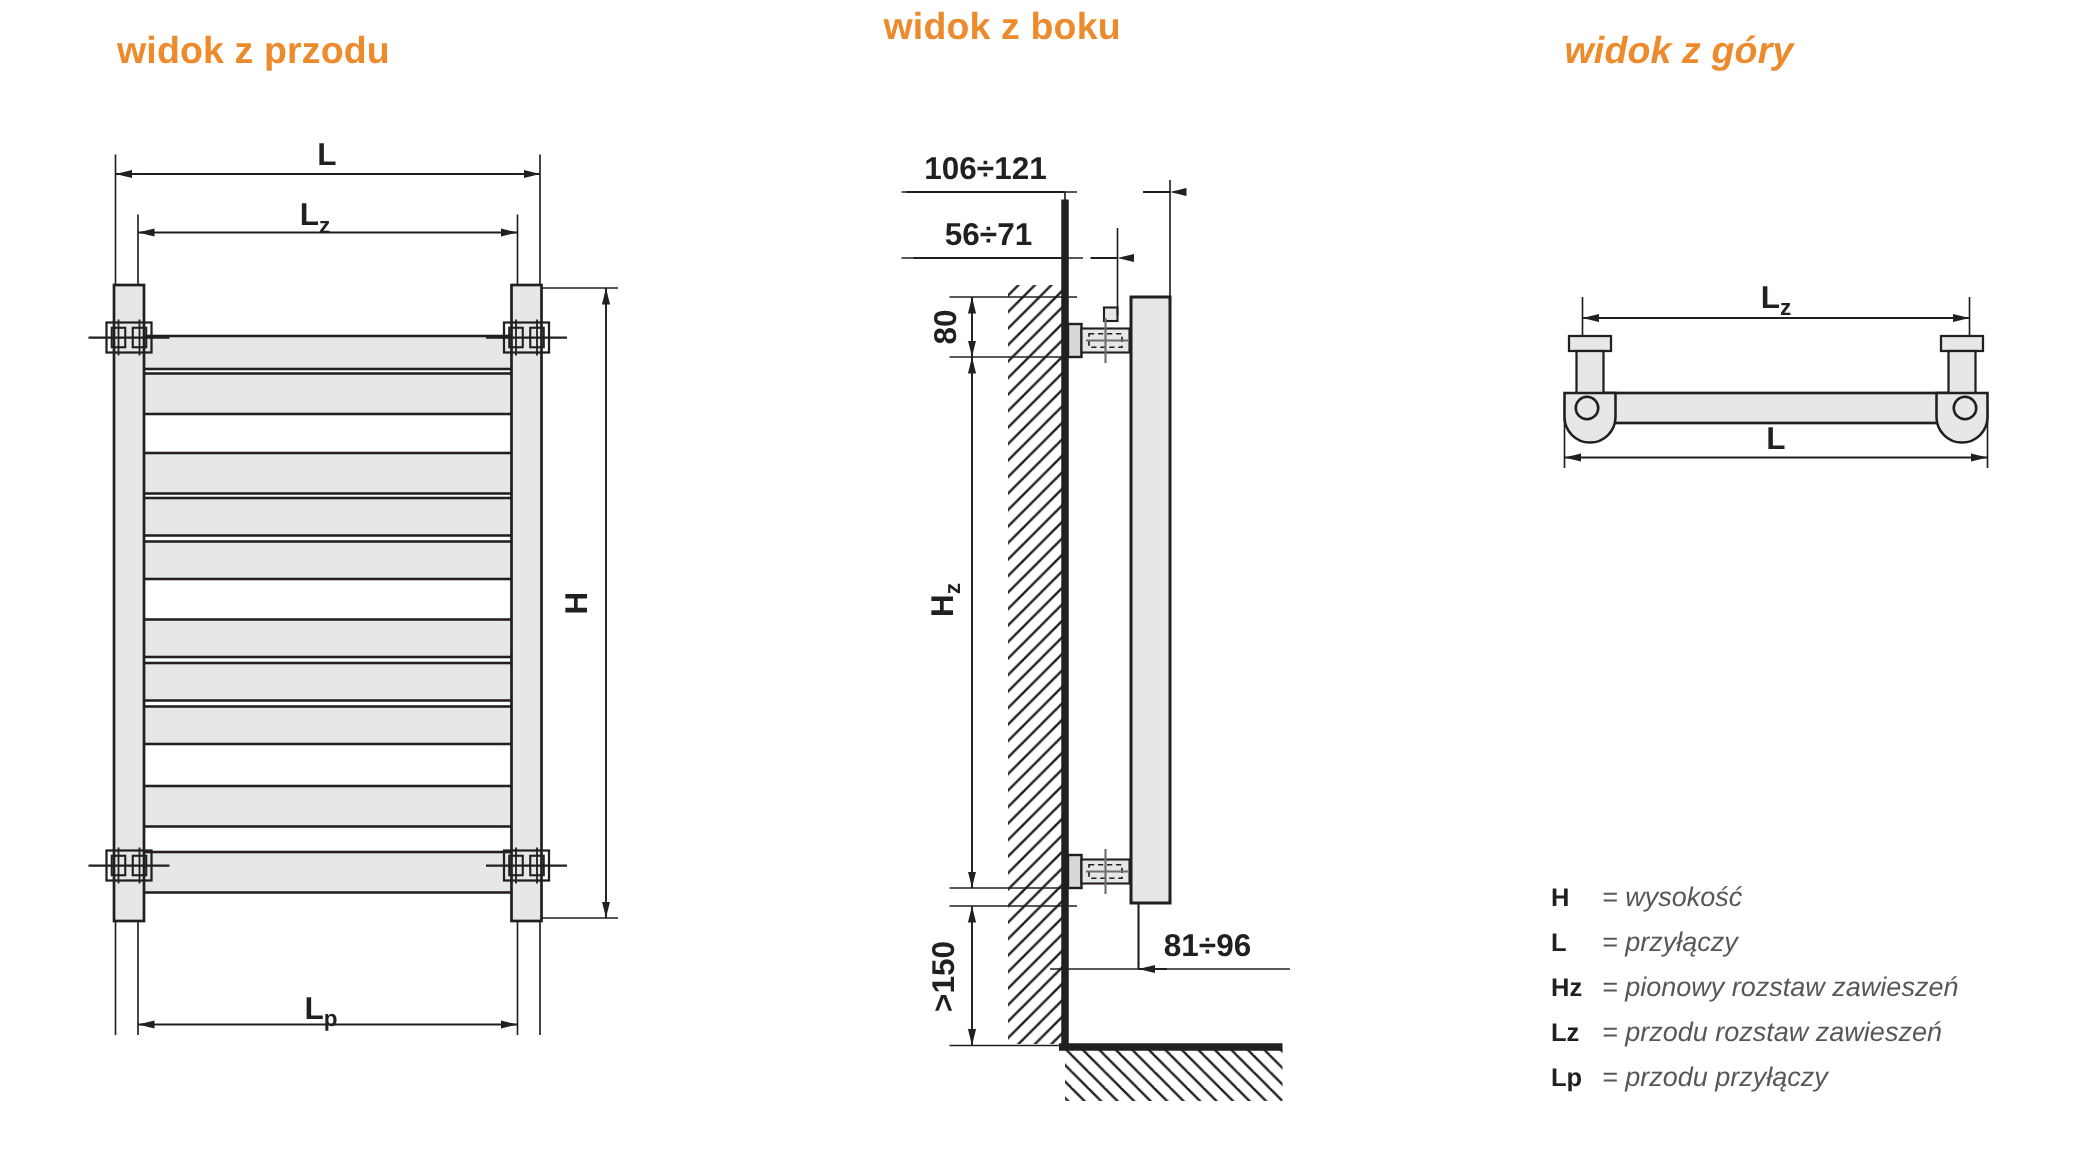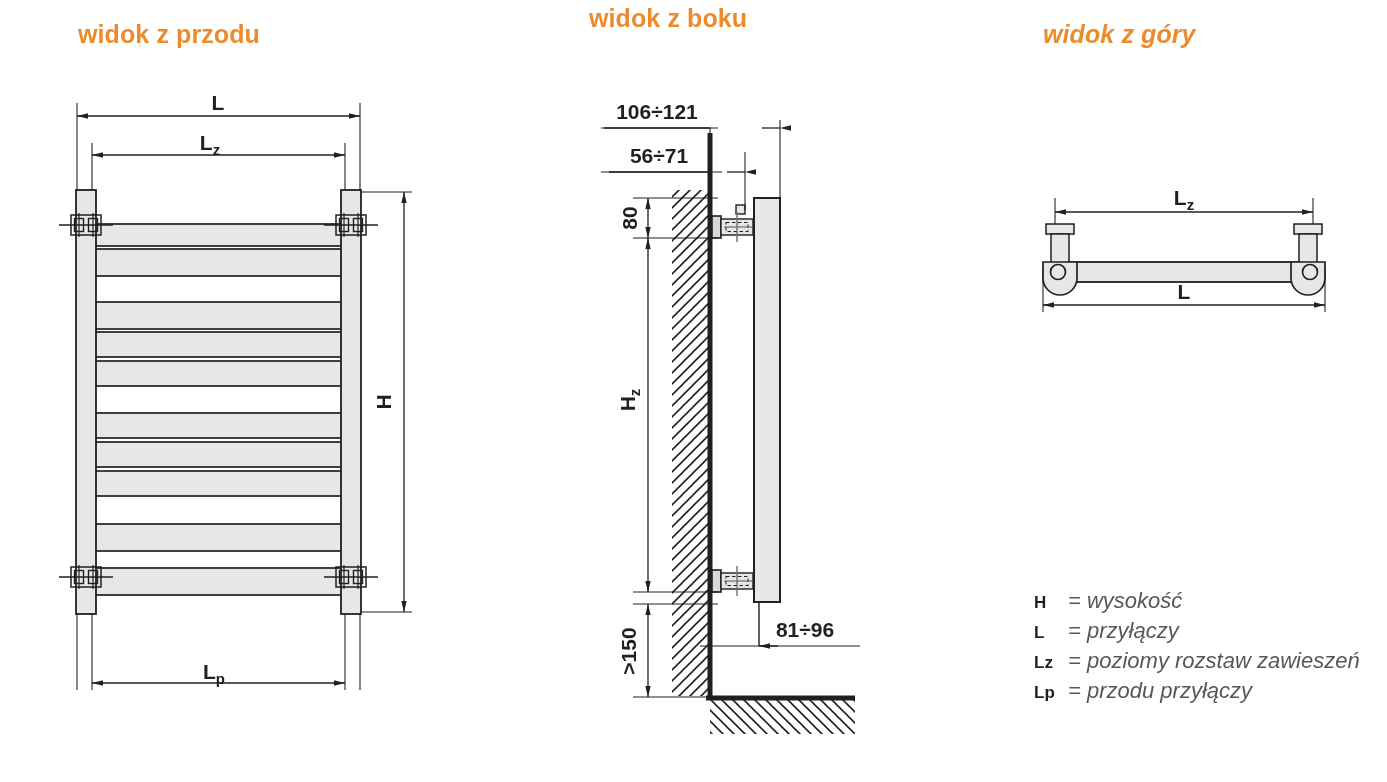--- a/index.html
+++ b/index.html
@@ -58,21 +58,21 @@
     font-family: "Liberation Sans", sans-serif;
     font-size: 17px;
     font-weight: bold;
     color: #231f20;
     width: 34px;
     text-align: left;
     flex: 0 0 34px;
   }
   .legend-def {
     font-family: "Liberation Sans", sans-serif;
-    font-size: 22px;
+    font-size: 18px;
     font-style: italic;
     color: #55585b;
   }
 </style>
 </head>
 <body>
 
 <div id="sheet">
 
   <div class="view-title" id="title-front">widok z przodu</div>
@@ -265,22 +265,26 @@
   <div class="legend">
     <div class="legend-row">
       <span class="legend-sym">H</span>
       <span class="legend-def">= wysokość</span>
     </div>
     <div class="legend-row">
       <span class="legend-sym">L</span>
       <span class="legend-def">= przyłączy</span>
     </div>
     <div class="legend-row">
+      <span class="legend-sym">Hz</span>
+      <span class="legend-def">= pionowy rozstaw zawieszeń</span>
+    </div>
+    <div class="legend-row">
       <span class="legend-sym">Lz</span>
-      <span class="legend-def">= poziomy rozstaw zawieszeń</span>
+      <span class="legend-def">= przodu rozstaw zawieszeń</span>
     </div>
     <div class="legend-row">
       <span class="legend-sym">Lp</span>
       <span class="legend-def">= przodu przyłączy</span>
     </div>
   </div>
 
 </div>
 
 </body></html>

